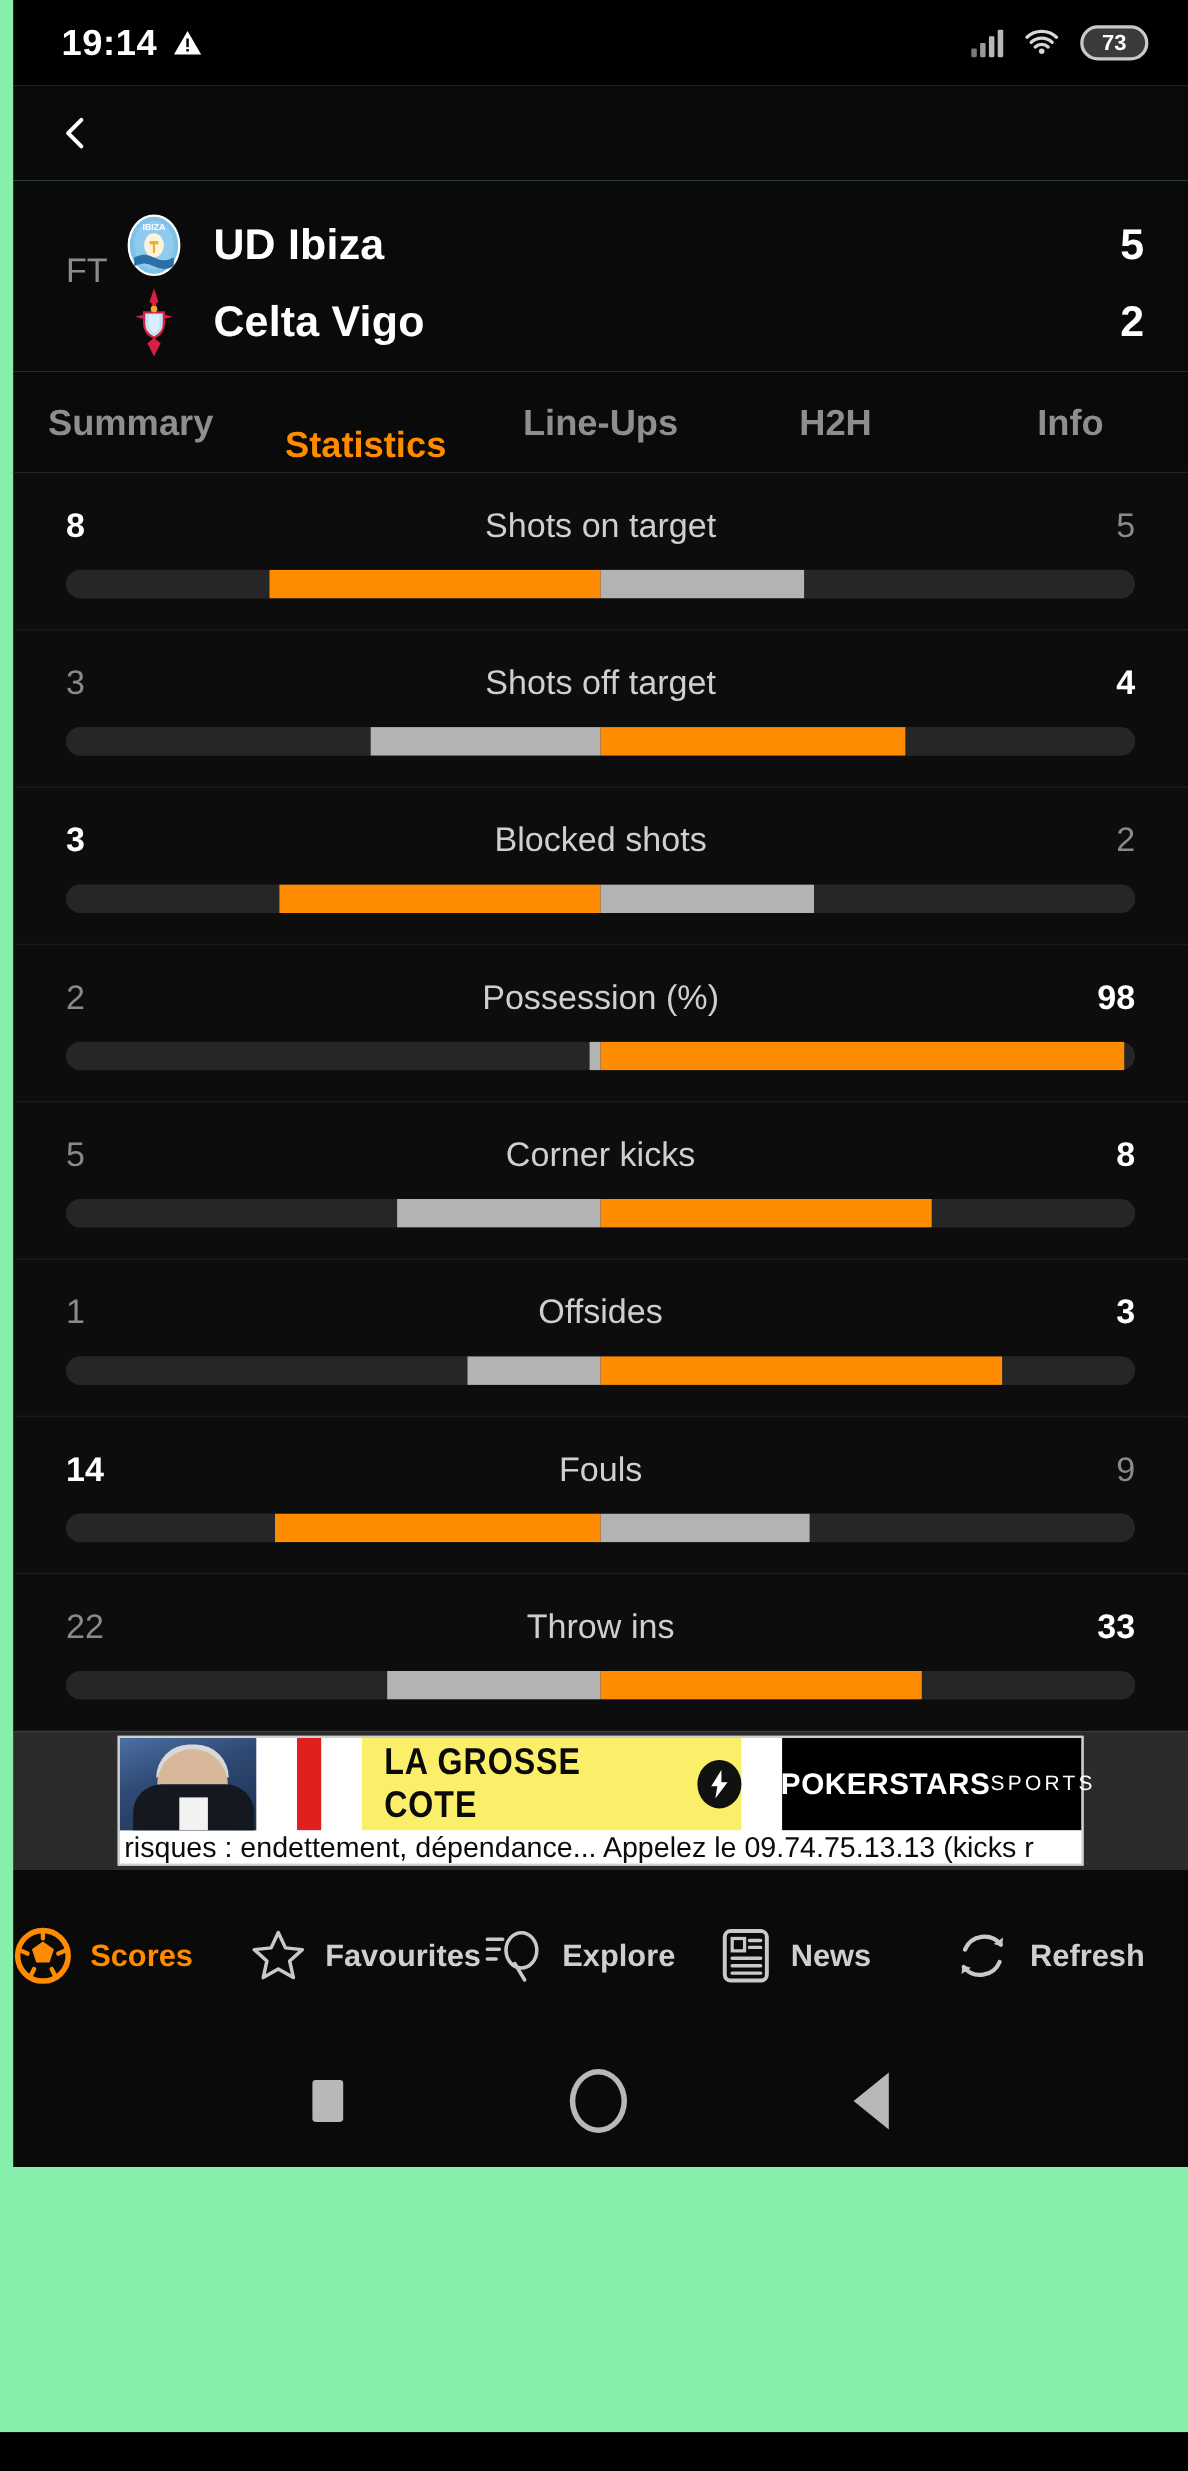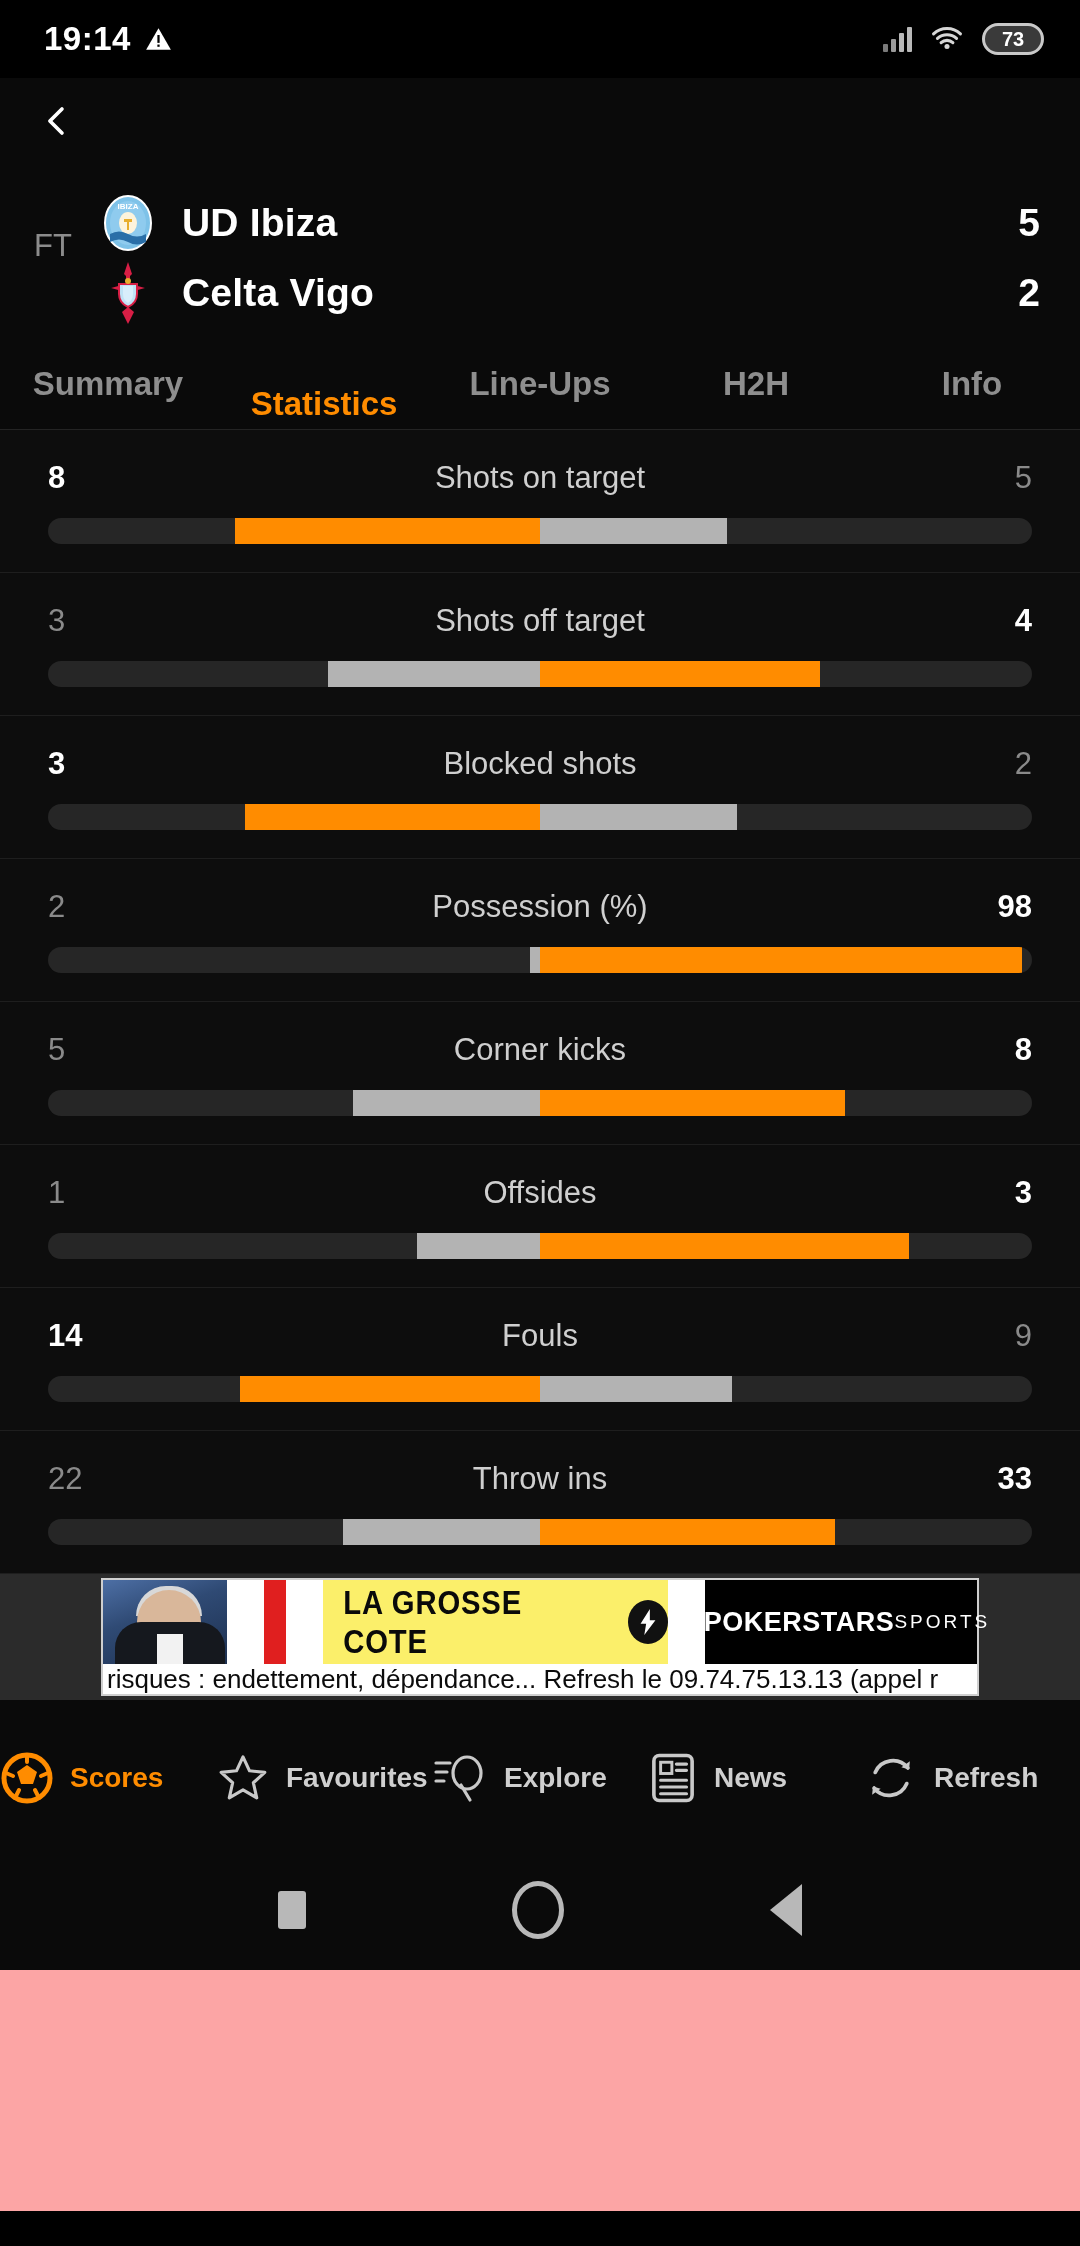--- a/index.html
+++ b/index.html
@@ -2,21 +2,21 @@
 <html><head>
 <meta charset="utf-8">
 <style>
   * { margin:0; padding:0; box-sizing:border-box; }
   html,body {
     width:1080px; height:2246px;
     background:#000000;
     font-family:"Liberation Sans", sans-serif;
     overflow:hidden;
   }
-  .screen { position:relative; width:1080px; height:2211px; background:#fca5a5; }
+  .screen { position:relative; width:1080px; height:2211px; background:#86efac;padding-left:12px; }
 
   
   .statusbar{
     height:78px; display:flex; align-items:center; justify-content:space-between;
     padding:0 36px 0 44px; background:#000;
   }
   .sb-left{ display:flex; align-items:center; gap:14px; }
   .sb-time{ color:#ffffff; font-size:33px; font-weight:700; letter-spacing:.5px; }
   .sb-right{ display:flex; align-items:center; gap:18px; }
   .warn-ico{ width:27px; height:27px; display:block; }
@@ -37,21 +37,21 @@
   .chev{ width:34px; height:34px; }
 
   
   .scoreblock{ padding:24px 34px 10px 34px; background:#0a0a0a; position:relative; }
   .srow{ display:flex; align-items:center; height:70px; }
   .status-col{ width:66px; flex:0 0 66px; display:flex; align-items:center; }
   .status-txt{ color:#8c8c8c; font-size:31px; }
   .crest{ width:56px; flex:0 0 56px; display:flex; align-items:center; justify-content:center; }
   .team-name{ flex:1; color:#ffffff; font-size:39px; font-weight:700; padding-left:26px; letter-spacing:.2px;}
   .team-score{ color:#ffffff; font-size:39px; font-weight:700; padding-right:6px;}
-  .ftwrap{ position:absolute; left:34px; top:0; bottom:10px; width:66px; display:flex; align-items:center; }
+  .ftwrap{ position:absolute; left:48px; top:0; bottom:10px; width:66px; display:flex; align-items:center; }
 
   
   .tabs{
     display:flex; align-items:center; height:92px;
     border-bottom:1px solid #242424; background:#0a0a0a;
   }
   .tab{ flex:1; text-align:center; font-size:33px; color:#8e8e8e; font-weight:700; }
   .tab.active{ color:#ff8c00;margin-top:41px; }
 
   
@@ -308,21 +308,21 @@
             <path d="M20 2 C20 2 4 16 4 25 a9 9 0 0 0 14 7 l-3 10 h10 l-3 -10 a9 9 0 0 0 14 -7 C36 16 20 2 20 2 z" fill="#e3002b"></path>
             <path d="M20 9 l2.6 5.6 L28 15 l-4 4 1 6 -5 -3 -5 3 1 -6 -4 -4 5.4 -.4 z" fill="#ffffff"></path>
           </svg>
           <div class="pstext">
             <div class="ps1">POKERSTARS</div>
             <div class="ps2">SPORTS</div>
           </div>
         </div>
       </div>
       <div class="addisc">
-        <span>risques : endettement, dépendance... Refresh le 09.74.75.13.13 (appel r</span>
+        <span>risques : endettement, dépendance... Appelez le 09.74.75.13.13 (kicks r</span>
       </div>
     </div>
   </div>
 
   <div class="bottomnav">
     <div class="bnitem active">
       <div class="bnicon">
         <svg width="54" height="54" viewBox="0 0 54 54">
           <circle cx="27" cy="27" r="23" fill="none" stroke="#ff8c00" stroke-width="5"></circle>
           <path d="M27 14 l10 7 -4 12 h-12 l-4 -12 z" fill="#ff8c00"></path>

